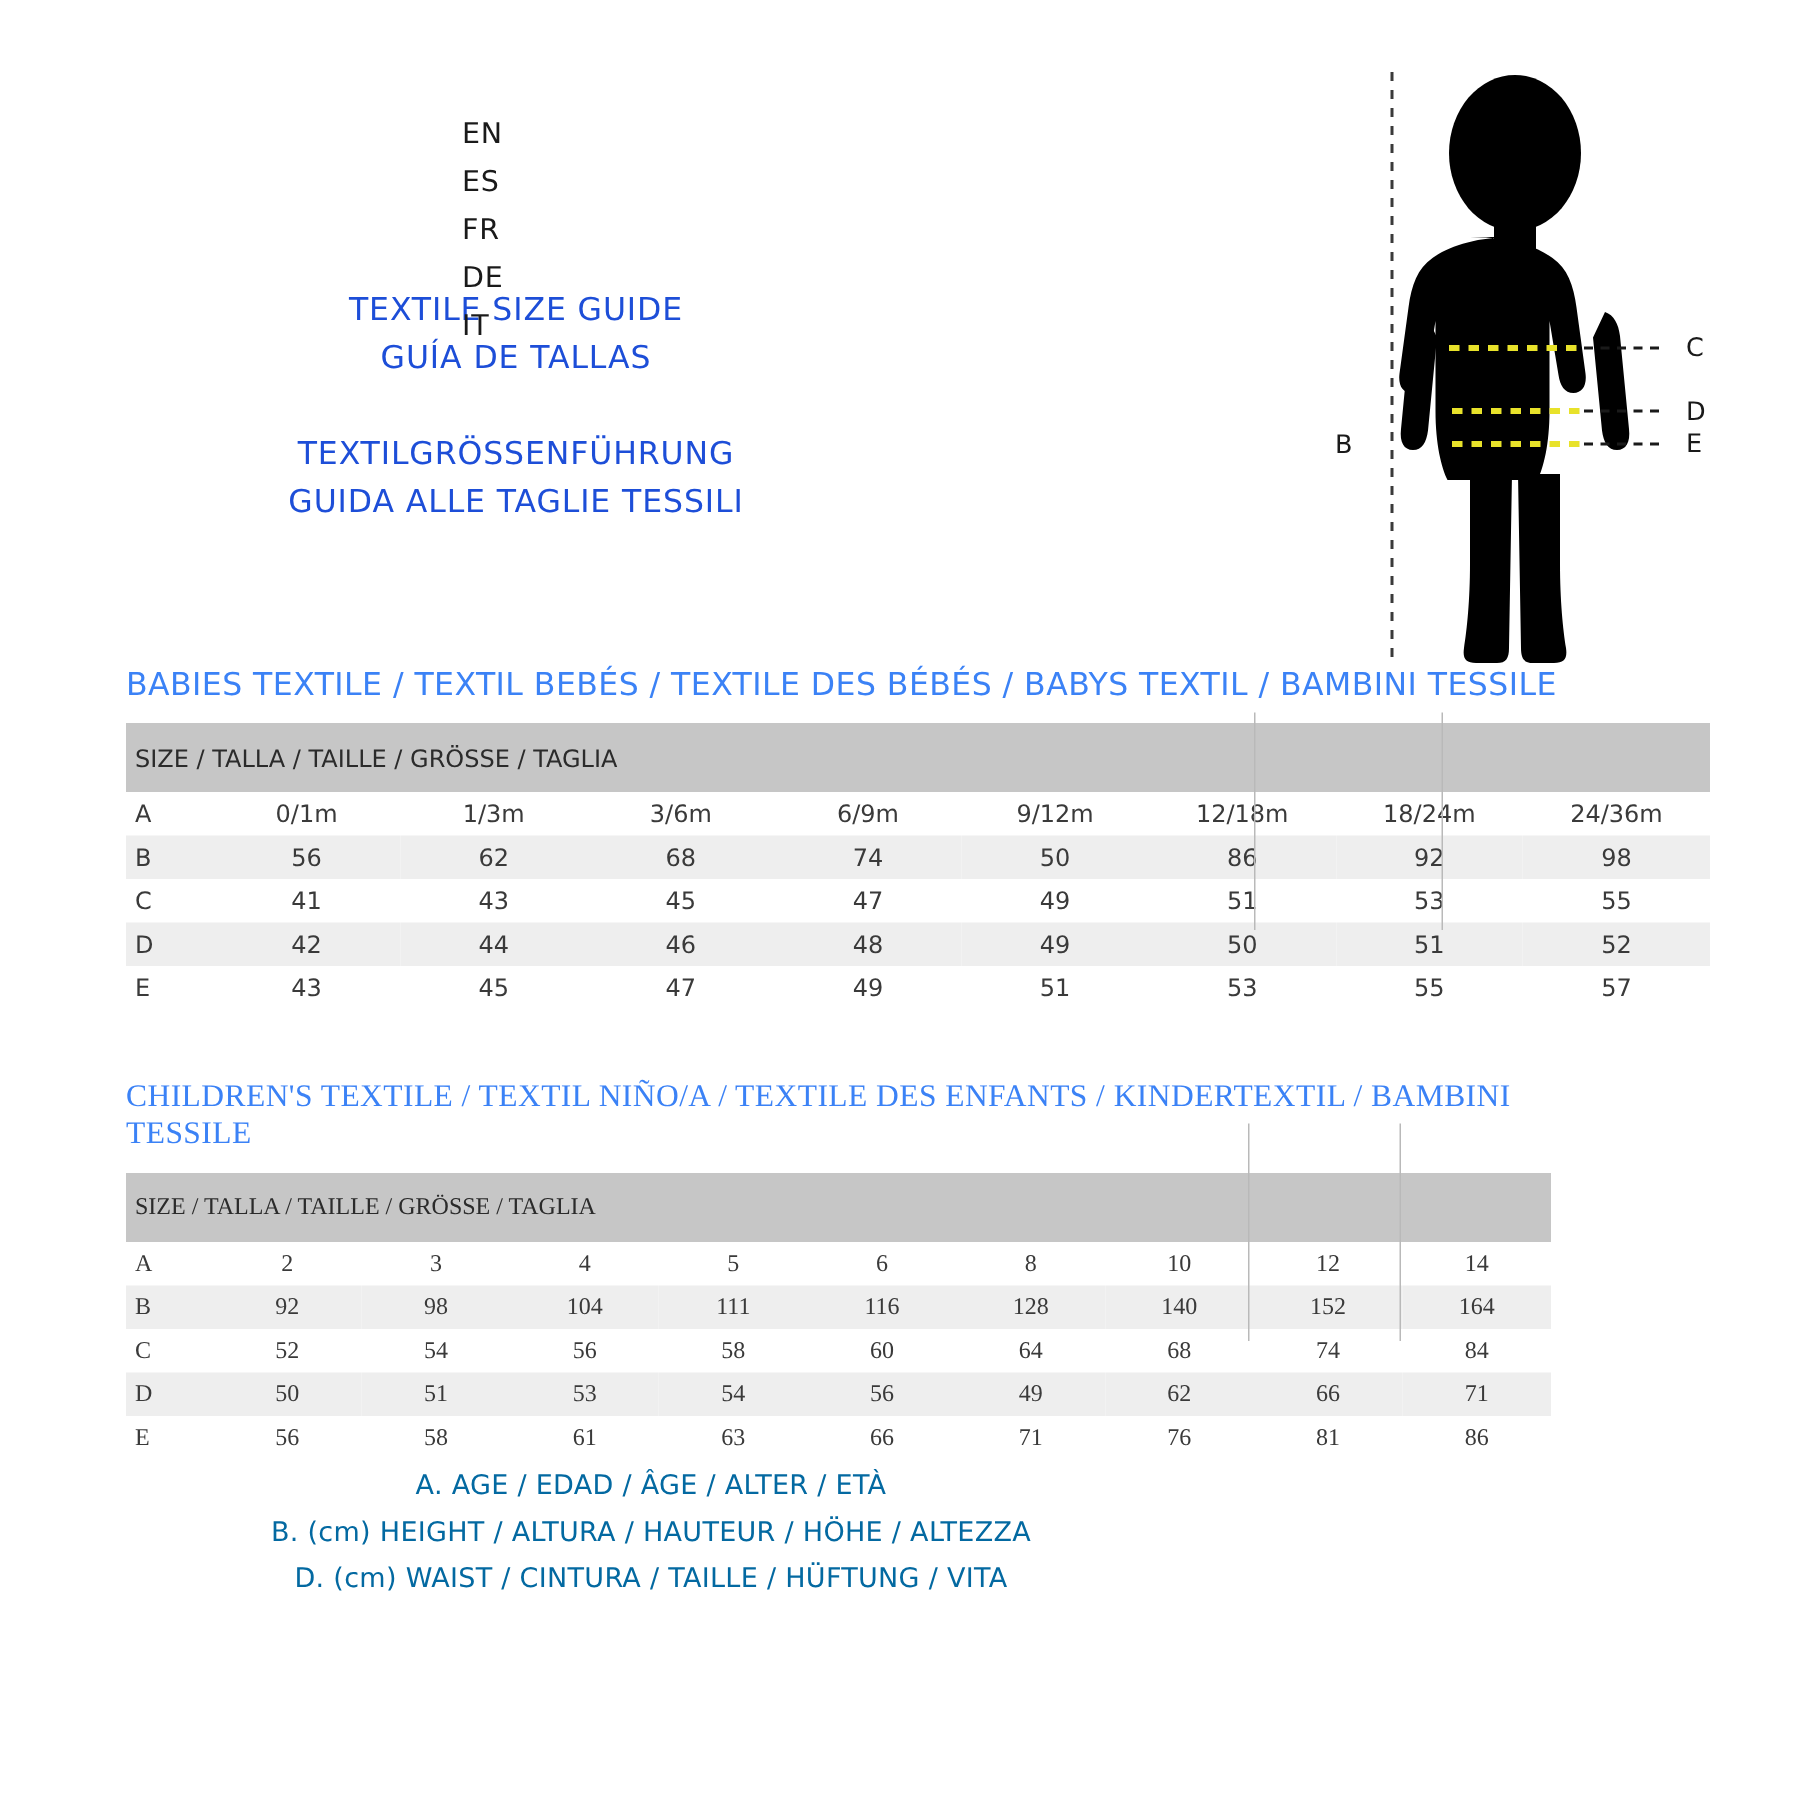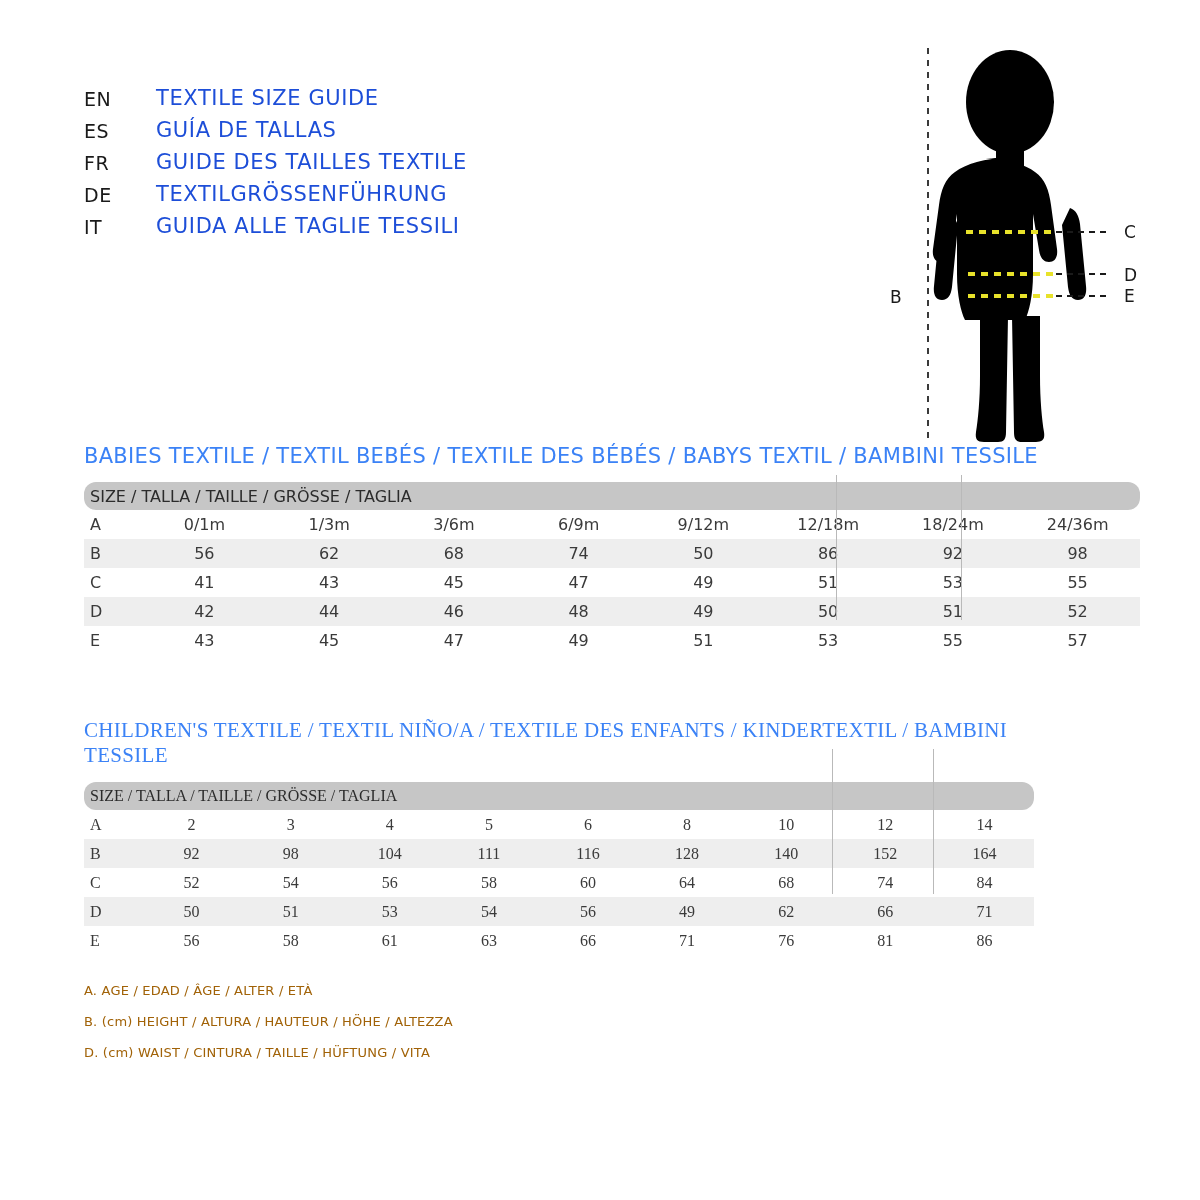--- a/index.html
+++ b/index.html
@@ -18,22 +18,23 @@
 
   
   .title-block {
     position: absolute;
     left: 84px;
     top: 78px;
     width: 520px;
   }
   .title-row {
     display: flex;
-    align-items: flex-end;
+    align-items: center;
     height: 32px;
+    flex-direction: column;
   }
   .title-lang {
     width: 72px;
     flex: 0 0 72px;
     font-size: 19px;
     letter-spacing: 0.5px;
     color: #1a1a1a;
   }
   .title-text {
     font-size: 21px;
@@ -88,22 +89,21 @@
     padding: 0;
     text-align: center;
     vertical-align: middle;
   }
   table.size-table tr.header-row td {
     background: #c6c6c6;
     text-align: left;
     padding-left: 6px;
     color: #2b2b2b;
     font-size: 16px;
-    height: 28px;
-    border-radius: 12px;
+    height: 46px;
   }
   table.size-table td.rowkey {
     text-align: left;
     padding-left: 6px;
     width: 58px;
     color: #3a3a3a;
   }
   table.size-table tr.shade td {
     background: #eeeeee;
   }
@@ -119,41 +119,41 @@
   }
 
   
   .legend {
     position: absolute;
     left: 84px;
     top: 975px;
     width: 700px;
   }
   .legend-line {
-    font-size: 13px;
-    color: #a16207;
+    font-size: 18px;
+    color: #0369a1;
     line-height: 31px;
     letter-spacing: 0.2px;
+    text-align: center;
   }
 </style>
 </head>
 <body>
 
 <div class="title-block">
   <div class="title-row">
     <span class="title-lang">EN</span>
     <span class="title-text">TEXTILE SIZE GUIDE</span>
   </div>
   <div class="title-row">
     <span class="title-lang">ES</span>
     <span class="title-text">GUÍA DE TALLAS</span>
   </div>
   <div class="title-row">
     <span class="title-lang">FR</span>
-    <span class="title-text">GUIDE DES TAILLES TEXTILE</span>
   </div>
   <div class="title-row">
     <span class="title-lang">DE</span>
     <span class="title-text">TEXTILGRÖSSENFÜHRUNG</span>
   </div>
   <div class="title-row">
     <span class="title-lang">IT</span>
     <span class="title-text">GUIDA ALLE TAGLIE TESSILI</span>
   </div>
 </div>

